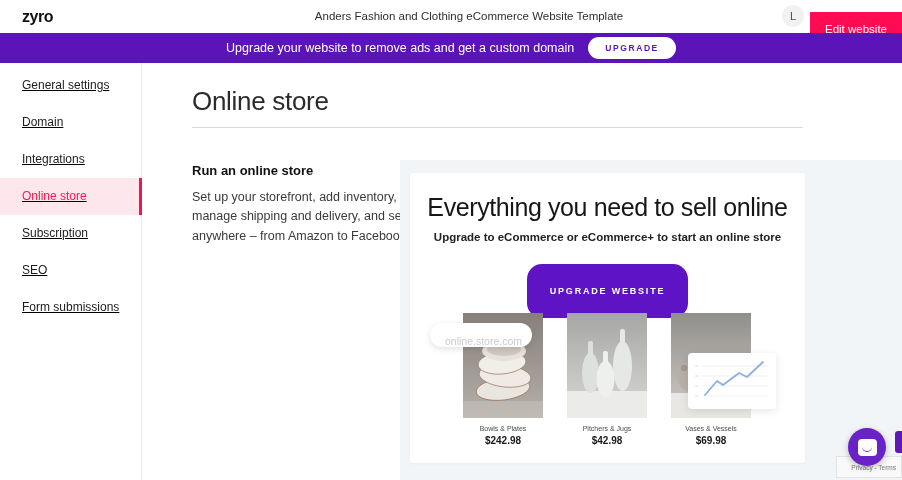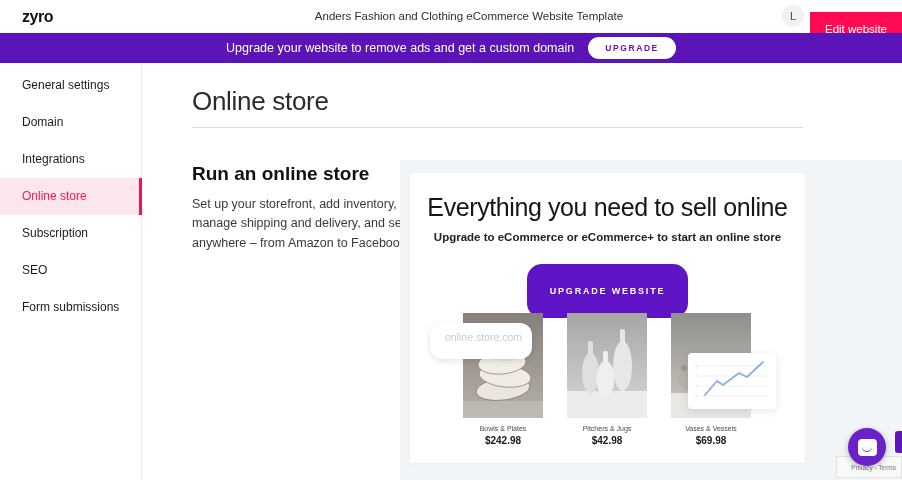--- a/index.html
+++ b/index.html
@@ -25,56 +25,56 @@
   
   .banner { position:absolute; top:33px; left:0; width:902px; height:30px; background:#5a14b8;
           display:flex; align-items:center; justify-content:center; gap:14px; z-index:5; }
   .banner-text { color:#fff; font-size:12.5px; }
   .banner-btn { background:#fff; color:#5a14b8; border:none; border-radius:12px;
           font-size:8.5px; font-weight:bold; letter-spacing:1.6px; padding:6px 17px;
           cursor:pointer; font-family:inherit; }
 
   
   .sidebar { position:absolute; top:63px; left:0; width:142px; bottom:0; background:#fff;
-          border-right:1px solid #ededed; padding-top:4px; z-index:4; }
+          border-right:1px solid #ededed; padding-top:4px; z-index:4;text-decoration:underline; }
   .side-item { height:37px; line-height:37px; padding-left:22px; font-size:12px; color:#1c1c1c;
           cursor:pointer; width:142px; }
   .side-item.active { background:#fde7ed; color:#ff1654; border-right:3px solid #ef164f; }
 
   
   .main { position:absolute; top:63px; left:142px; right:0; bottom:0; background:#fff; }
   .page-title { position:absolute; left:50px; top:23px; font-size:26px; font-weight:400;
           color:#2b2b2b; letter-spacing:-0.3px; }
   .title-divider { position:absolute; left:50px; top:64px; width:611px; height:1px; background:#d9d9d9; }
 
   .section-info { position:absolute; left:50px; top:100px; width:222px; }
-  .section-title { font-size:19px; font-weight:bold; color:#111; margin-bottom:10px; }
+  .section-title { font-size:13px; font-weight:bold; color:#111; margin-bottom:10px; }
   .section-desc { font-size:12.5px; color:#3a3a3a; line-height:1.55; }
 
   .gray-panel { position:absolute; left:258px; top:97px; width:502px; bottom:0; background:#f2f5f8; }
 
   .hero-card { position:absolute; left:10px; top:13px; width:395px; height:290px; background:#fff;
           border-radius:3px; box-shadow:0 1px 3px rgba(0,0,0,0.04); }
   .hero-title { margin-top:20px; text-align:center; font-size:25px; font-weight:400;
           color:#161616; letter-spacing:-0.4px; }
   .hero-subtitle { margin-top:9px; text-align:center; font-size:11.5px; font-weight:bold; color:#222; }
   .hero-btn-row { margin-top:21px; text-align:center; }
   .hero-btn { background:#5e13c4; color:#fff; border:none; border-radius:15px; padding:22px 23px;
           font-size:9px; font-weight:bold; letter-spacing:1.8px; cursor:pointer; font-family:inherit; }
 
   
   .products { position:absolute; left:44px; top:140px; width:308px; display:flex; gap:6px;align-items:flex-end; }
   .product { width:98px; text-align:center; }
   .product svg { display:block; margin:0 auto; }
   .product-name { margin-top:7px; font-size:7px; color:#4a4a4a; }
   .product-price { margin-top:3px; font-size:10px; font-weight:bold; color:#1a1a1a; }
 
-  .url-pill { position:absolute; left:20px; top:150px; width:102px; height:36px; background:#fff;
-          border-radius:12px; box-shadow:0 2px 6px rgba(0,0,0,0.12); display:flex; align-items:flex-start;
-          gap:5px; padding:8px 10px; z-index:3; }
+  .url-pill { position:absolute; left:20px; top:150px; width:102px; height:24px; background:#fff;
+          border-radius:12px; box-shadow:0 2px 6px rgba(0,0,0,0.12); display:flex; align-items:flex-end;
+          gap:5px; padding:0 10px; z-index:3; }
   .url-text { font-size:10.5px; color:#cbcbcb; white-space:nowrap; }
 
   .chart-card { position:absolute; left:278px; top:180px; width:88px; height:56px; background:#fff;
           border-radius:4px; box-shadow:0 2px 8px rgba(0,0,0,0.10); z-index:3; }
 
   
   .recaptcha { position:absolute; right:0; bottom:2px; width:66px; height:22px; background:#f9f9f9;
           border:1px solid #e3e3e3; font-size:6.5px; color:#7a7a7a; display:flex; align-items:center;
           justify-content:flex-end; padding-right:5px; z-index:6; }
   .chat-btn { position:absolute; left:848px; top:428px; width:38px; height:38px; border-radius:50%;

